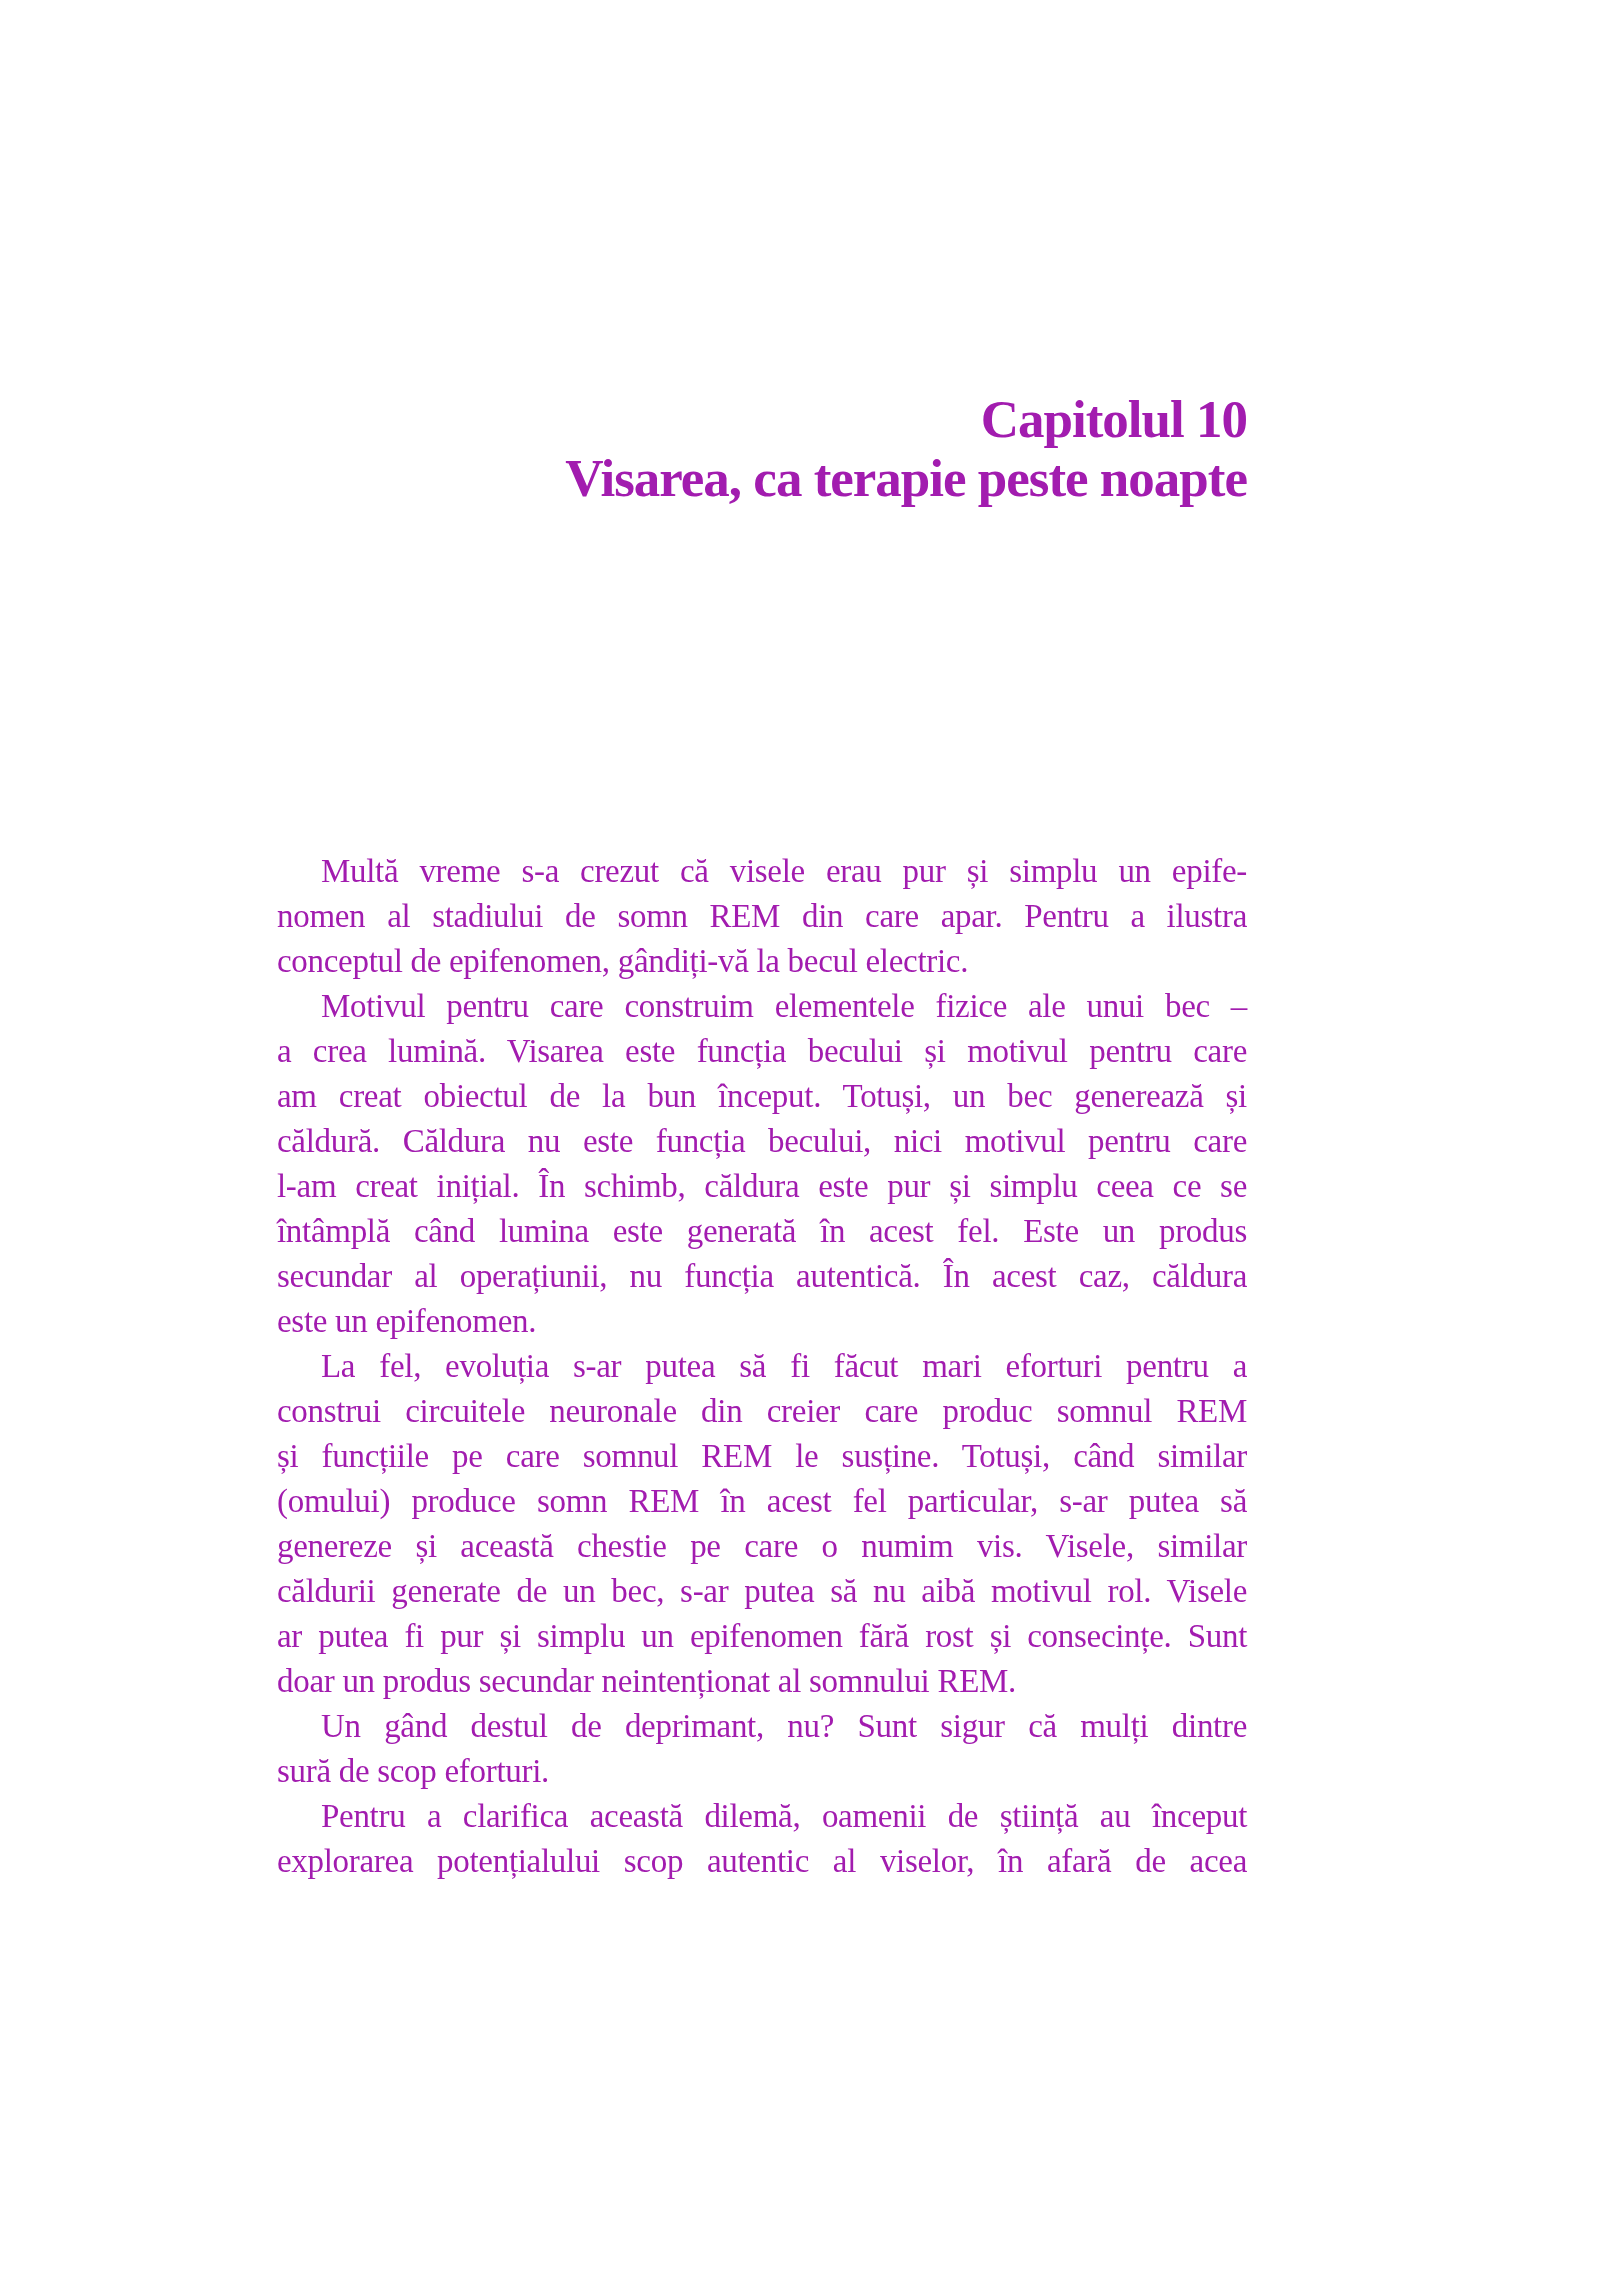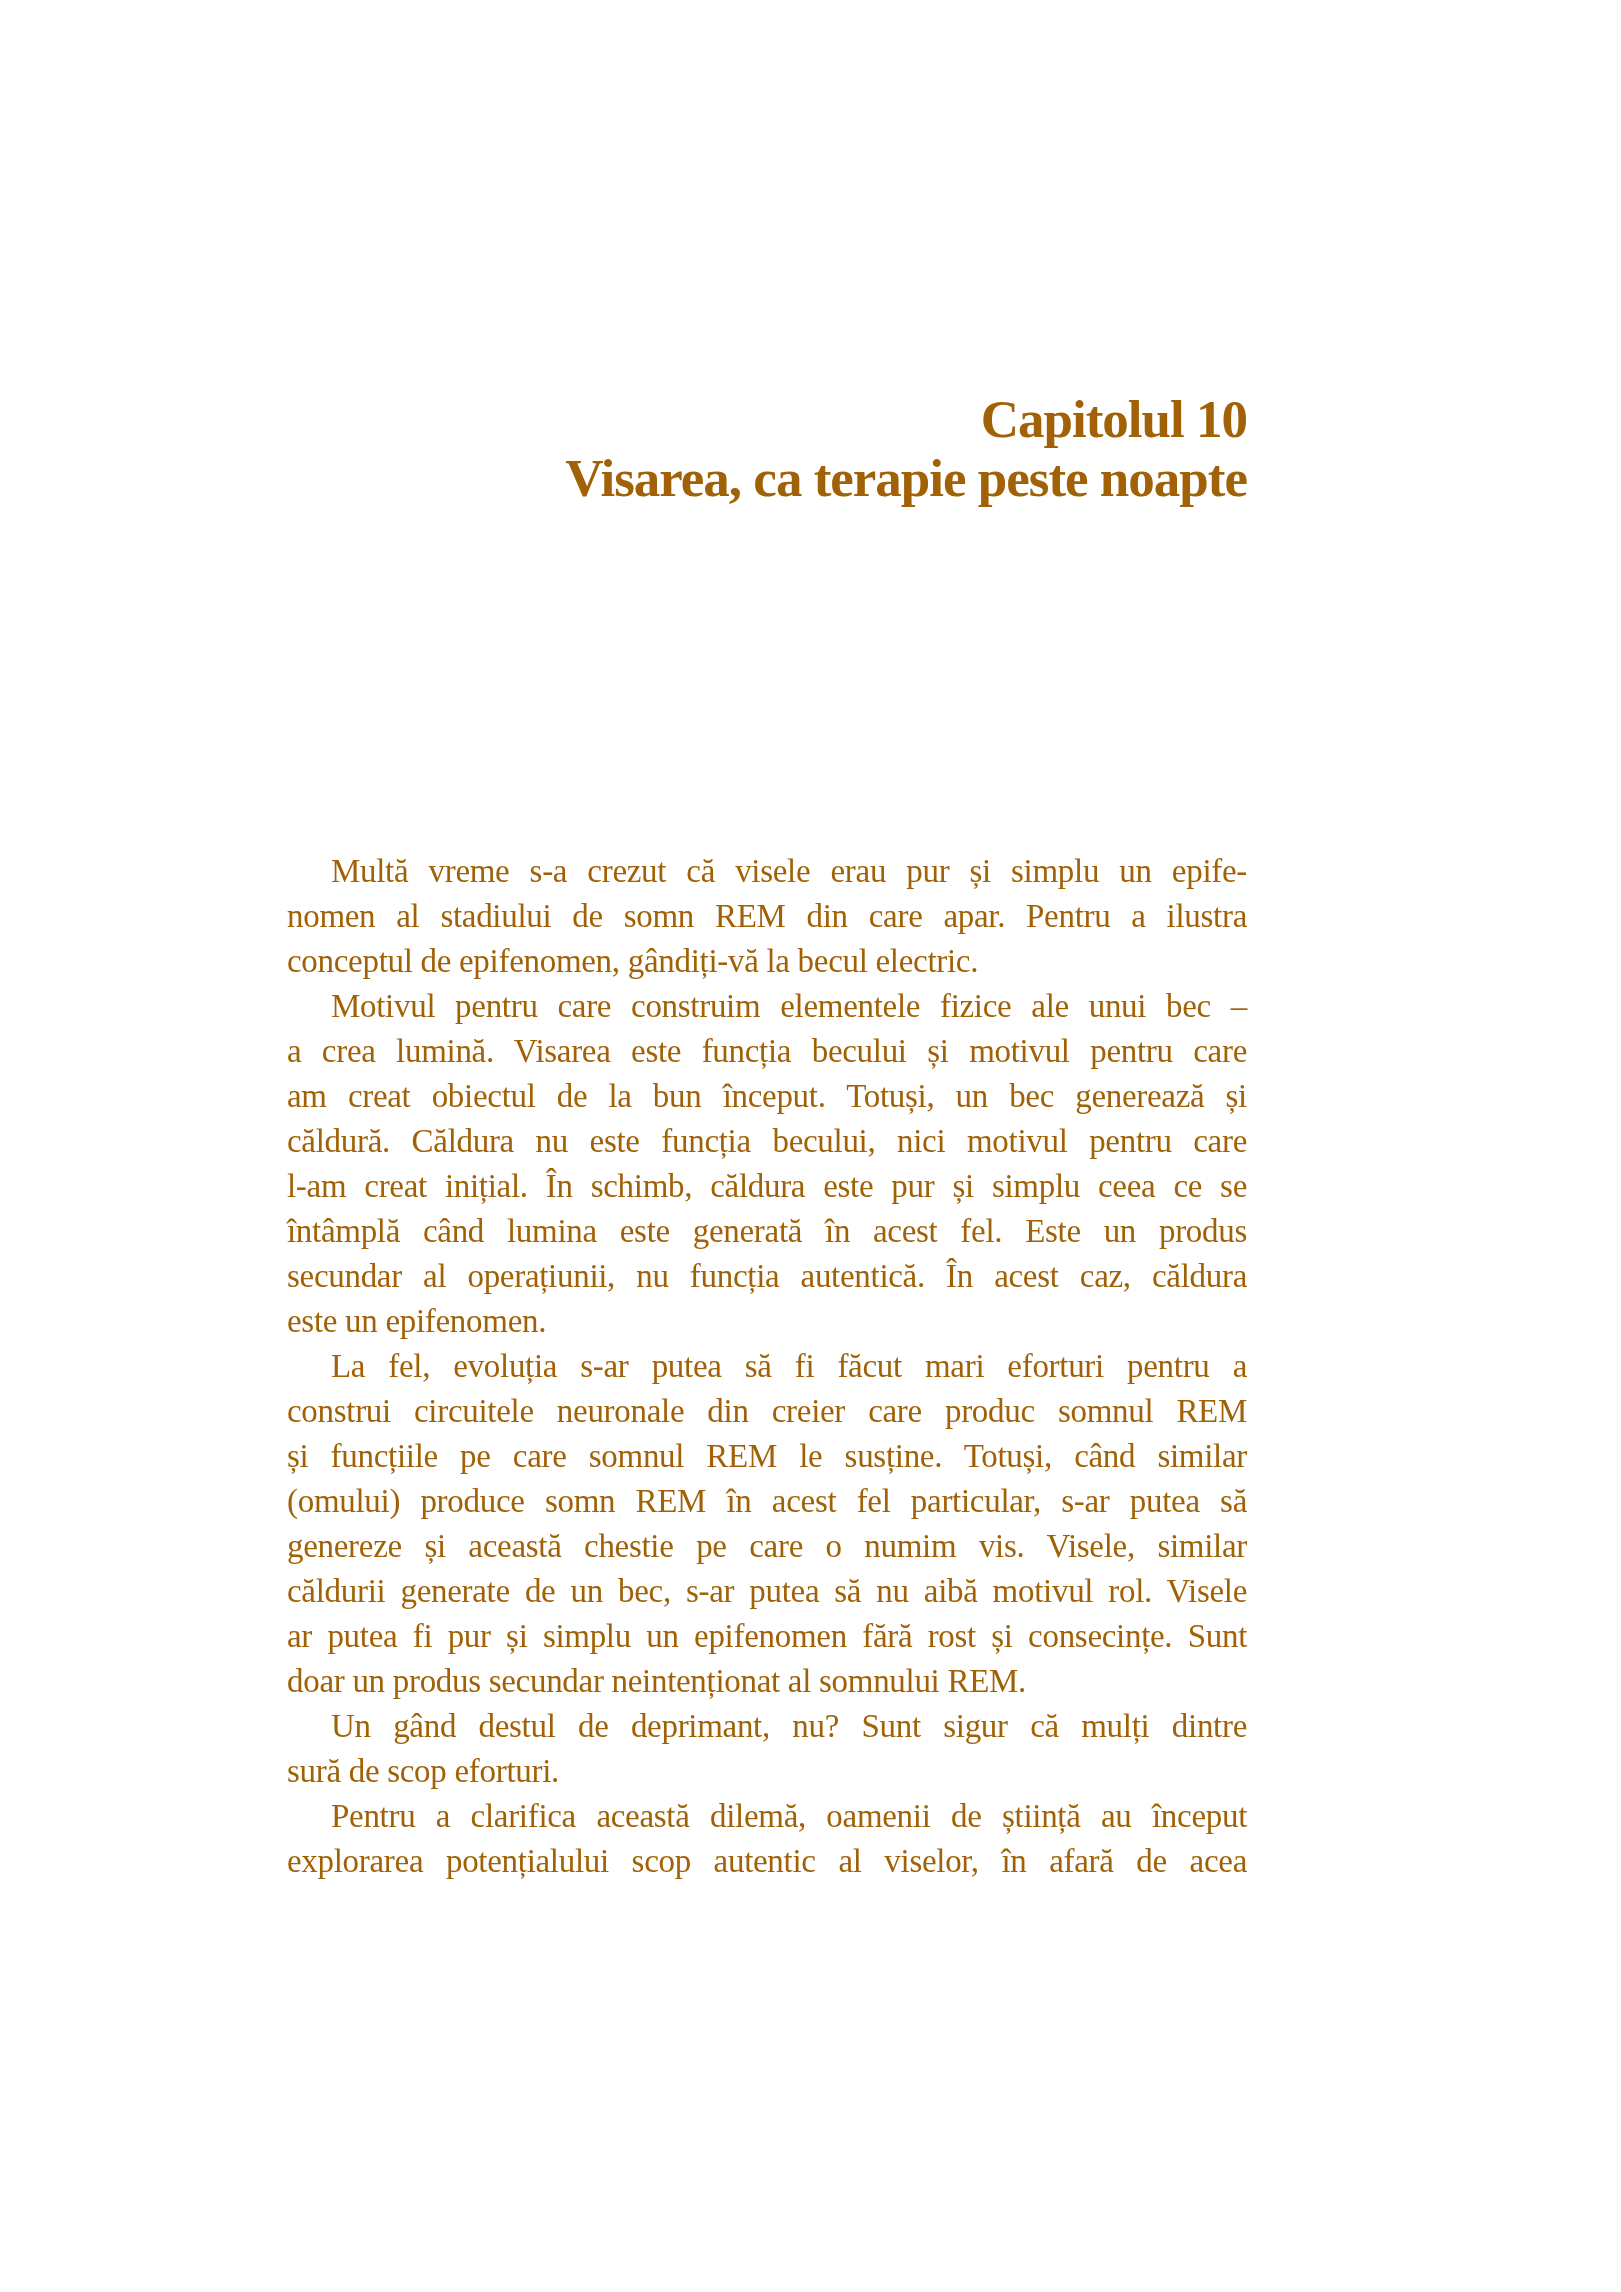--- a/index.html
+++ b/index.html
@@ -7,42 +7,41 @@
     padding: 0;
     background: #e8e8e8;
   }
   .sheet {
     position: relative;
     width: 1621px;
     height: 2293px;
     background: #ffffff;
     overflow: hidden;
     font-family: "Liberation Serif", "DejaVu Serif", serif;
-    color: #a16207;
+    color: #a21caf;
   }
   .column {
     position: absolute;
     left: 277px;
     top: 390px;
     width: 970px;
   }
   .chapter-title {
     text-align: right;
     font-weight: bold;
     font-size: 53px;
     line-height: 59px;
     letter-spacing: -1px;
     white-space: nowrap;
   }
   .body-text {
     margin-top: 341px;
     font-size: 33px;
     line-height: 45px;
     letter-spacing: -0.3px;
-    margin-left: 10px;
   }
   .line {
     text-align: justify;
     text-align-last: justify;
     -moz-text-align-last: justify;
   }
   .line.indent {
     text-indent: 44px;
   }
   .line.end {

